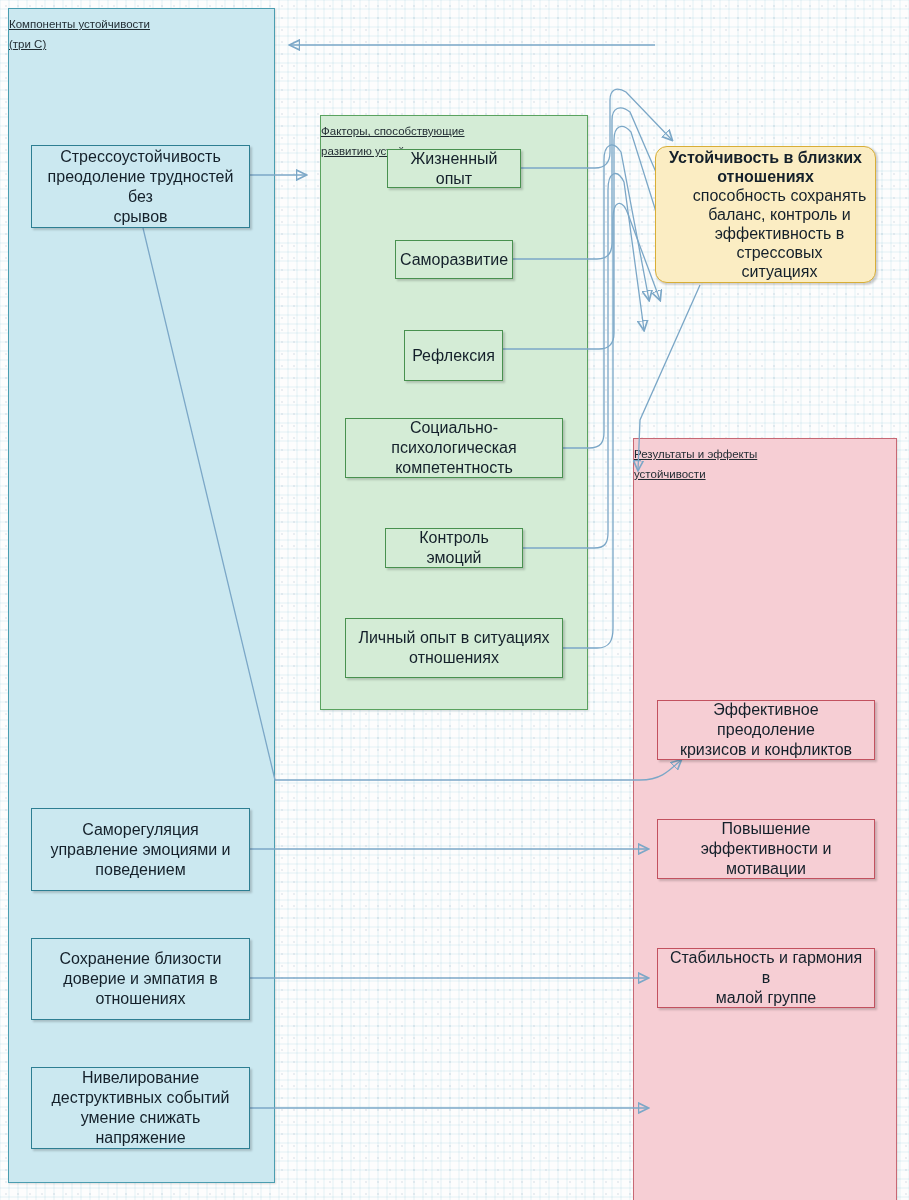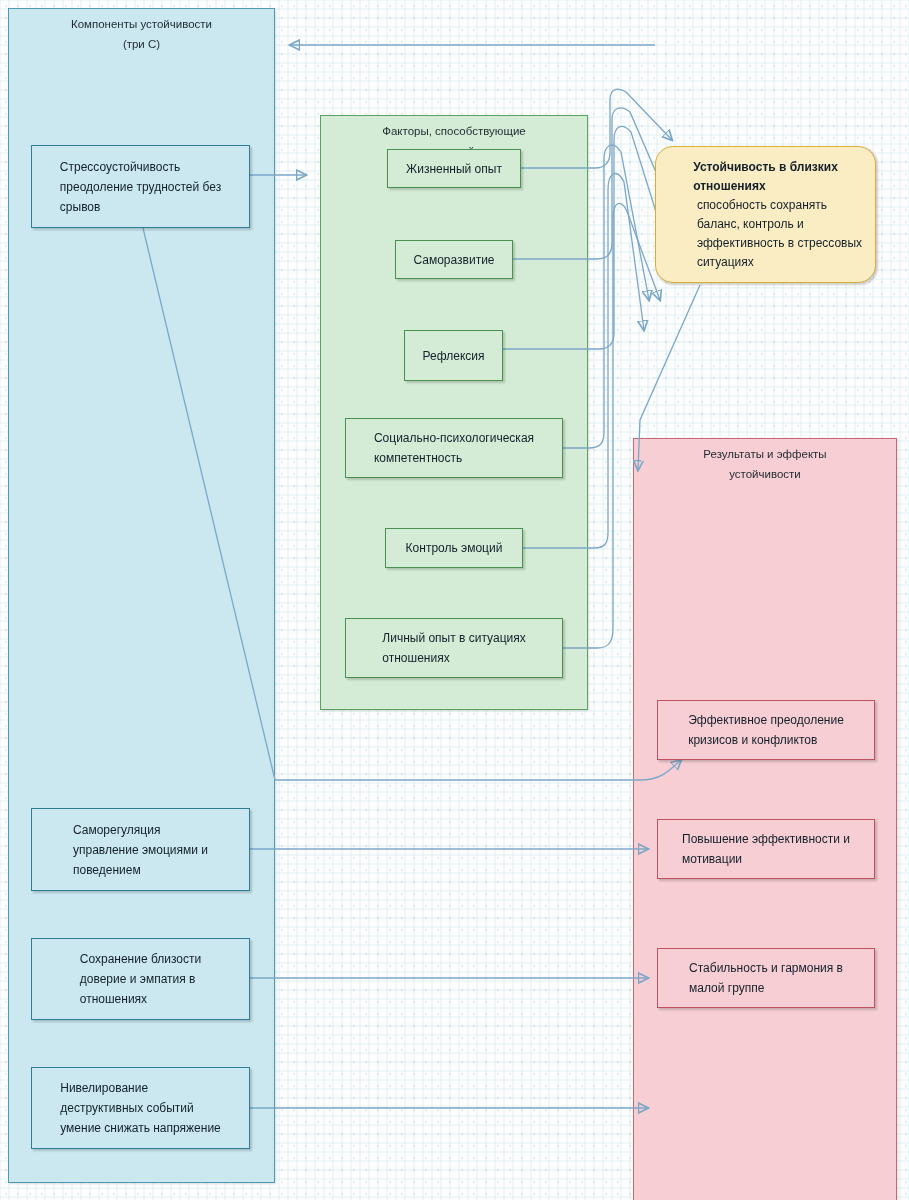--- a/index.html
+++ b/index.html
@@ -26,46 +26,47 @@
       12px 12px;
     background-position:
       17.5px 18px,
       18px 17.5px,
       0 0;
   }
   
   .container{position:absolute;box-sizing:border-box;}
   .lane-title{
     position:absolute;left:0;right:0;
-    text-align:center;
     font-size:11.5px;
     color:#1f2a30;
     line-height:20px;
     white-space:pre-line;
+    text-decoration:underline;
   }
   .blue-lane{
     background:#cbe8f0;
     border:1.6px solid #4a9db0;
     box-shadow:1px 1px 2px rgba(0,0,0,.13);
   }
   .green-lane{
     background:#d4ecd6;
     border:1.6px solid #5aa35f;
     box-shadow:1px 1px 2px rgba(0,0,0,.13);
   }
   .pink-lane{
     background:#f6ced4;
     border:1.6px solid #c76874;
     box-shadow:1px 1px 2px rgba(0,0,0,.13);
   }
   
   .node{
     position:absolute;box-sizing:border-box;
     display:flex;align-items:center;justify-content:center;
-    font-size:12px;
+    text-align:center;
+    font-size:16px;
     line-height:20px;
     color:#14202a;
     white-space:pre-line;
     padding:12px 6px;
   }
   .node.blue{
     background:#cbe8f0;
     border:1.4px solid #2d7e92;
     box-shadow:1.5px 1.5px 2px rgba(0,0,0,.18);
   }
@@ -75,21 +76,21 @@
     box-shadow:1.5px 1.5px 2px rgba(0,0,0,.18);
   }
   .node.pink{
     background:#f6ced4;
     border:1.4px solid #c2515f;
     box-shadow:1.5px 1.5px 2px rgba(0,0,0,.18);
   }
   .node.yellow{
     background:#fbedc3;
     border:1.6px solid #d8ae36;
-    border-radius:18px;
+    border-radius:12px;
     box-shadow:1.5px 1.5px 2px rgba(0,0,0,.18);
     flex-direction:column;
     line-height:19px;
   }
   .node.yellow .ttl{font-weight:bold;white-space:pre-line;}
   .node.yellow .sub{white-space:pre-line;margin-left:28px;}
   svg.edges{position:absolute;left:0;top:0;width:909px;height:1200px;overflow:visible;}
   svg.edges path{fill:none;stroke:#7ba7c7;stroke-width:1.3;}
 </style>
 </head>

